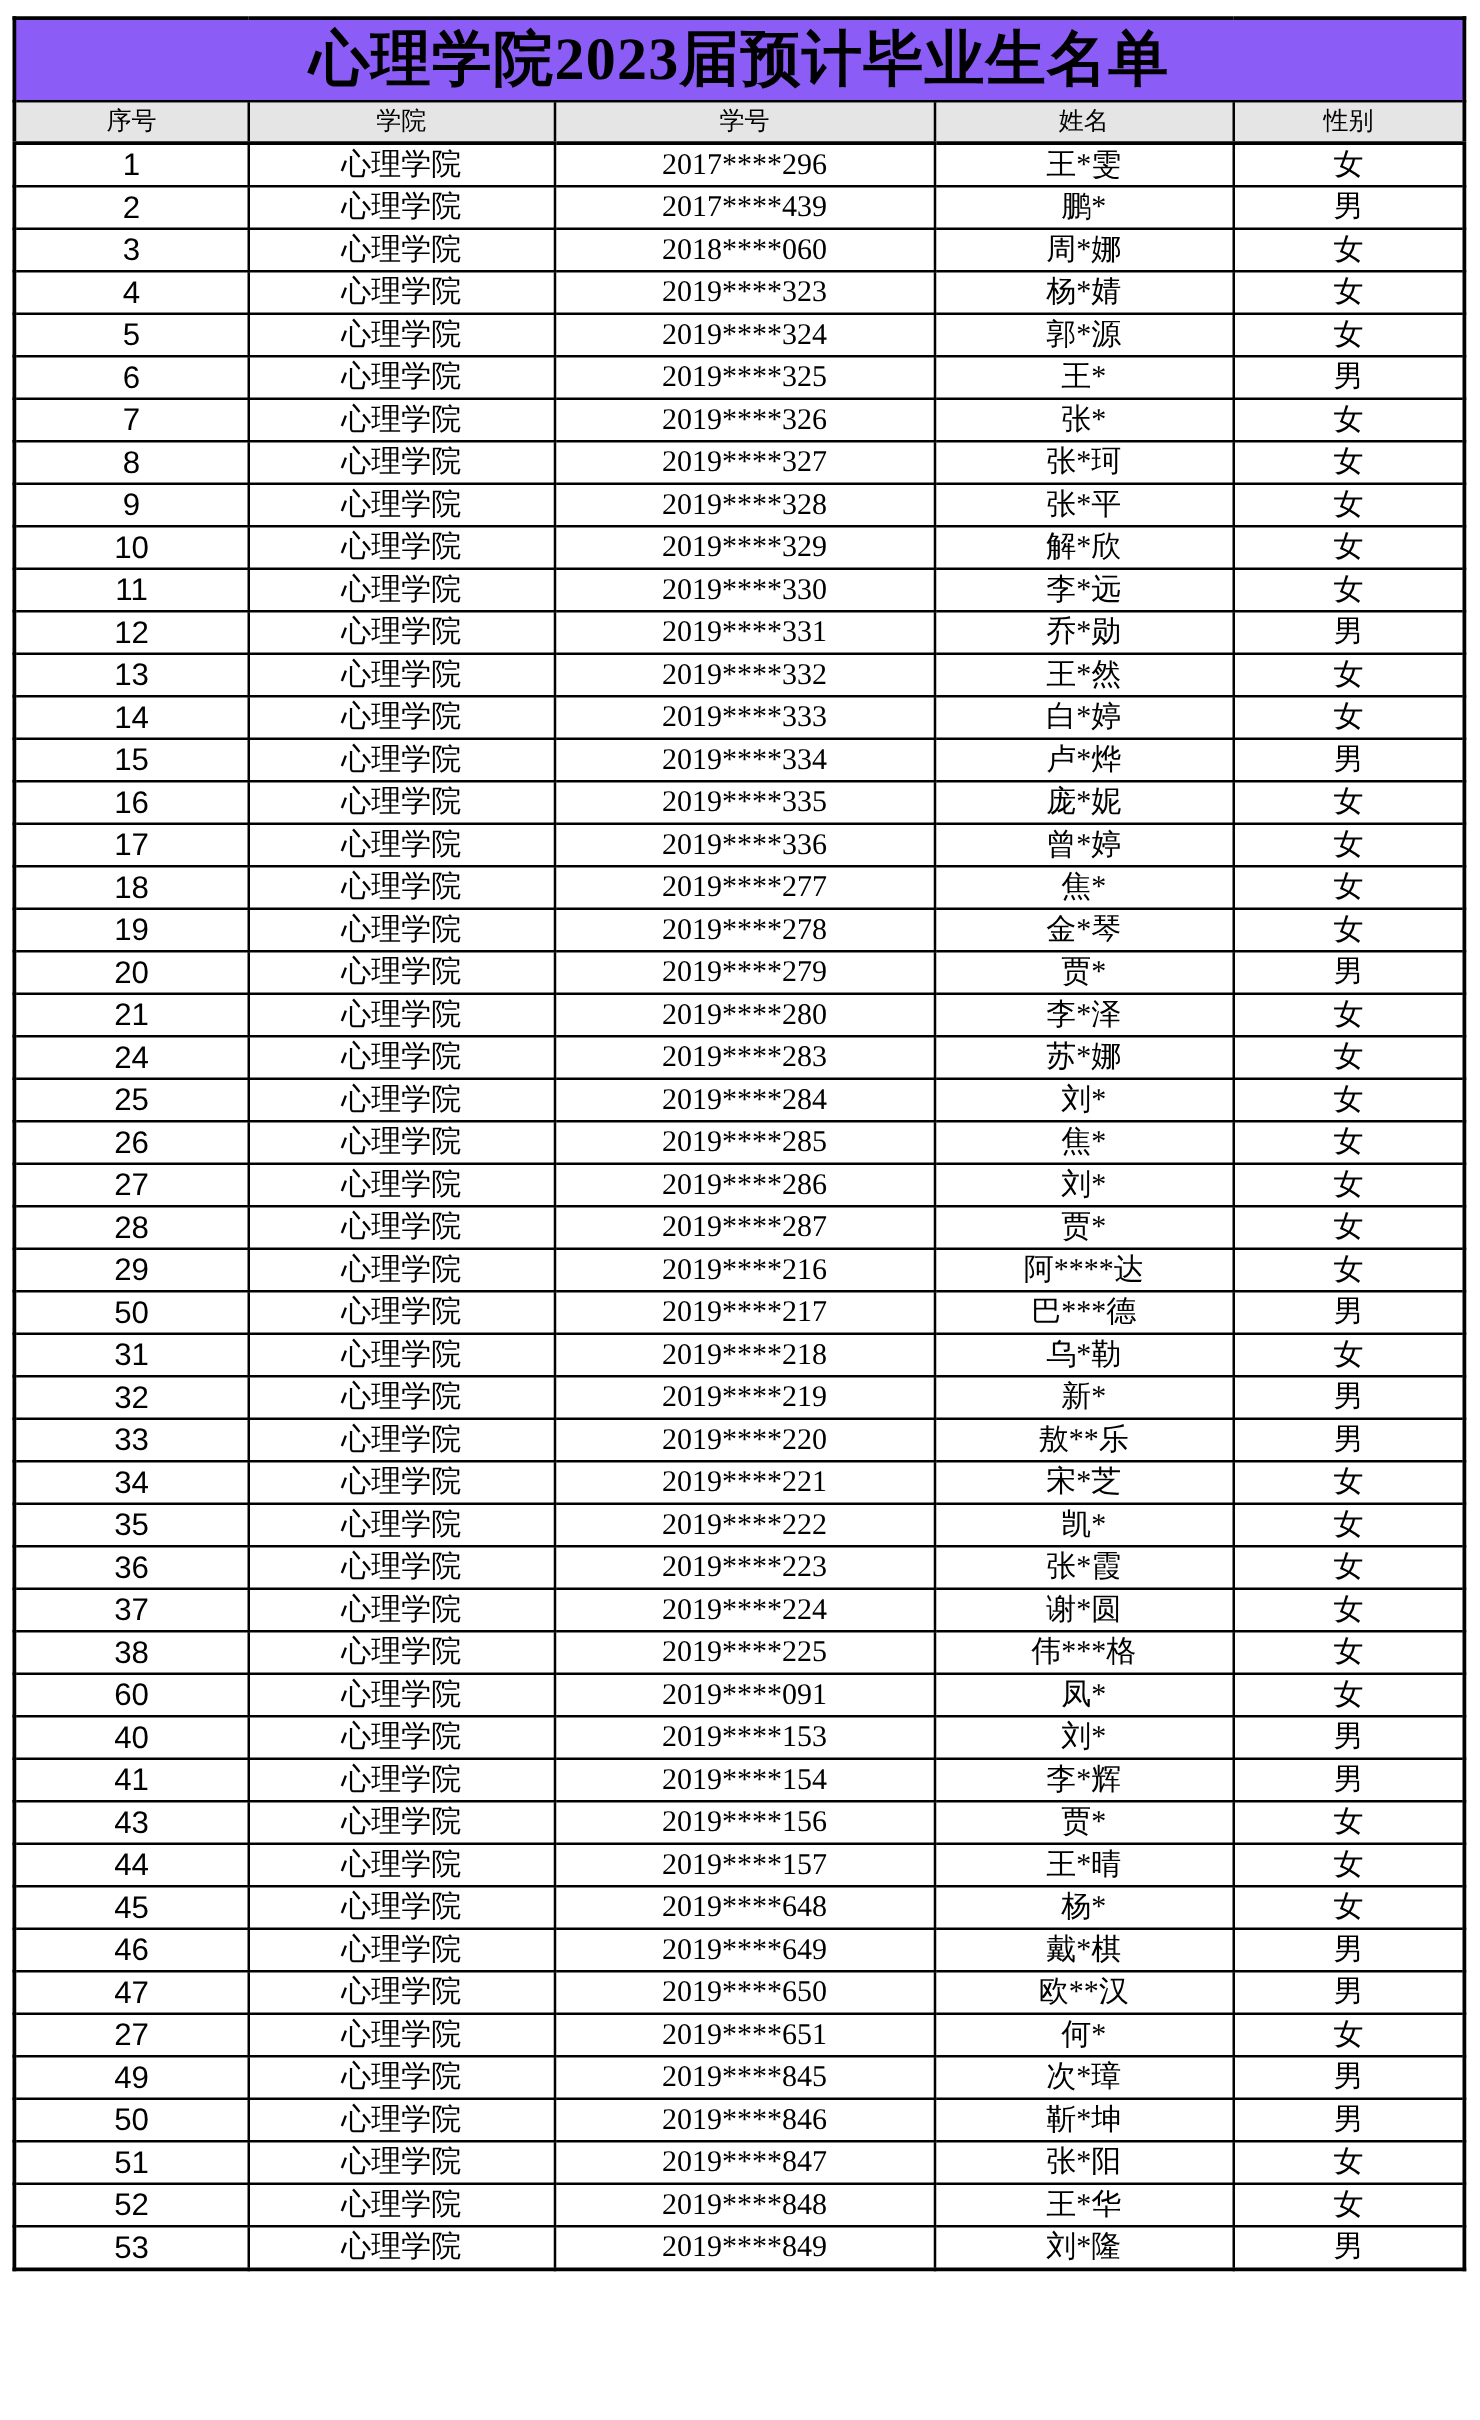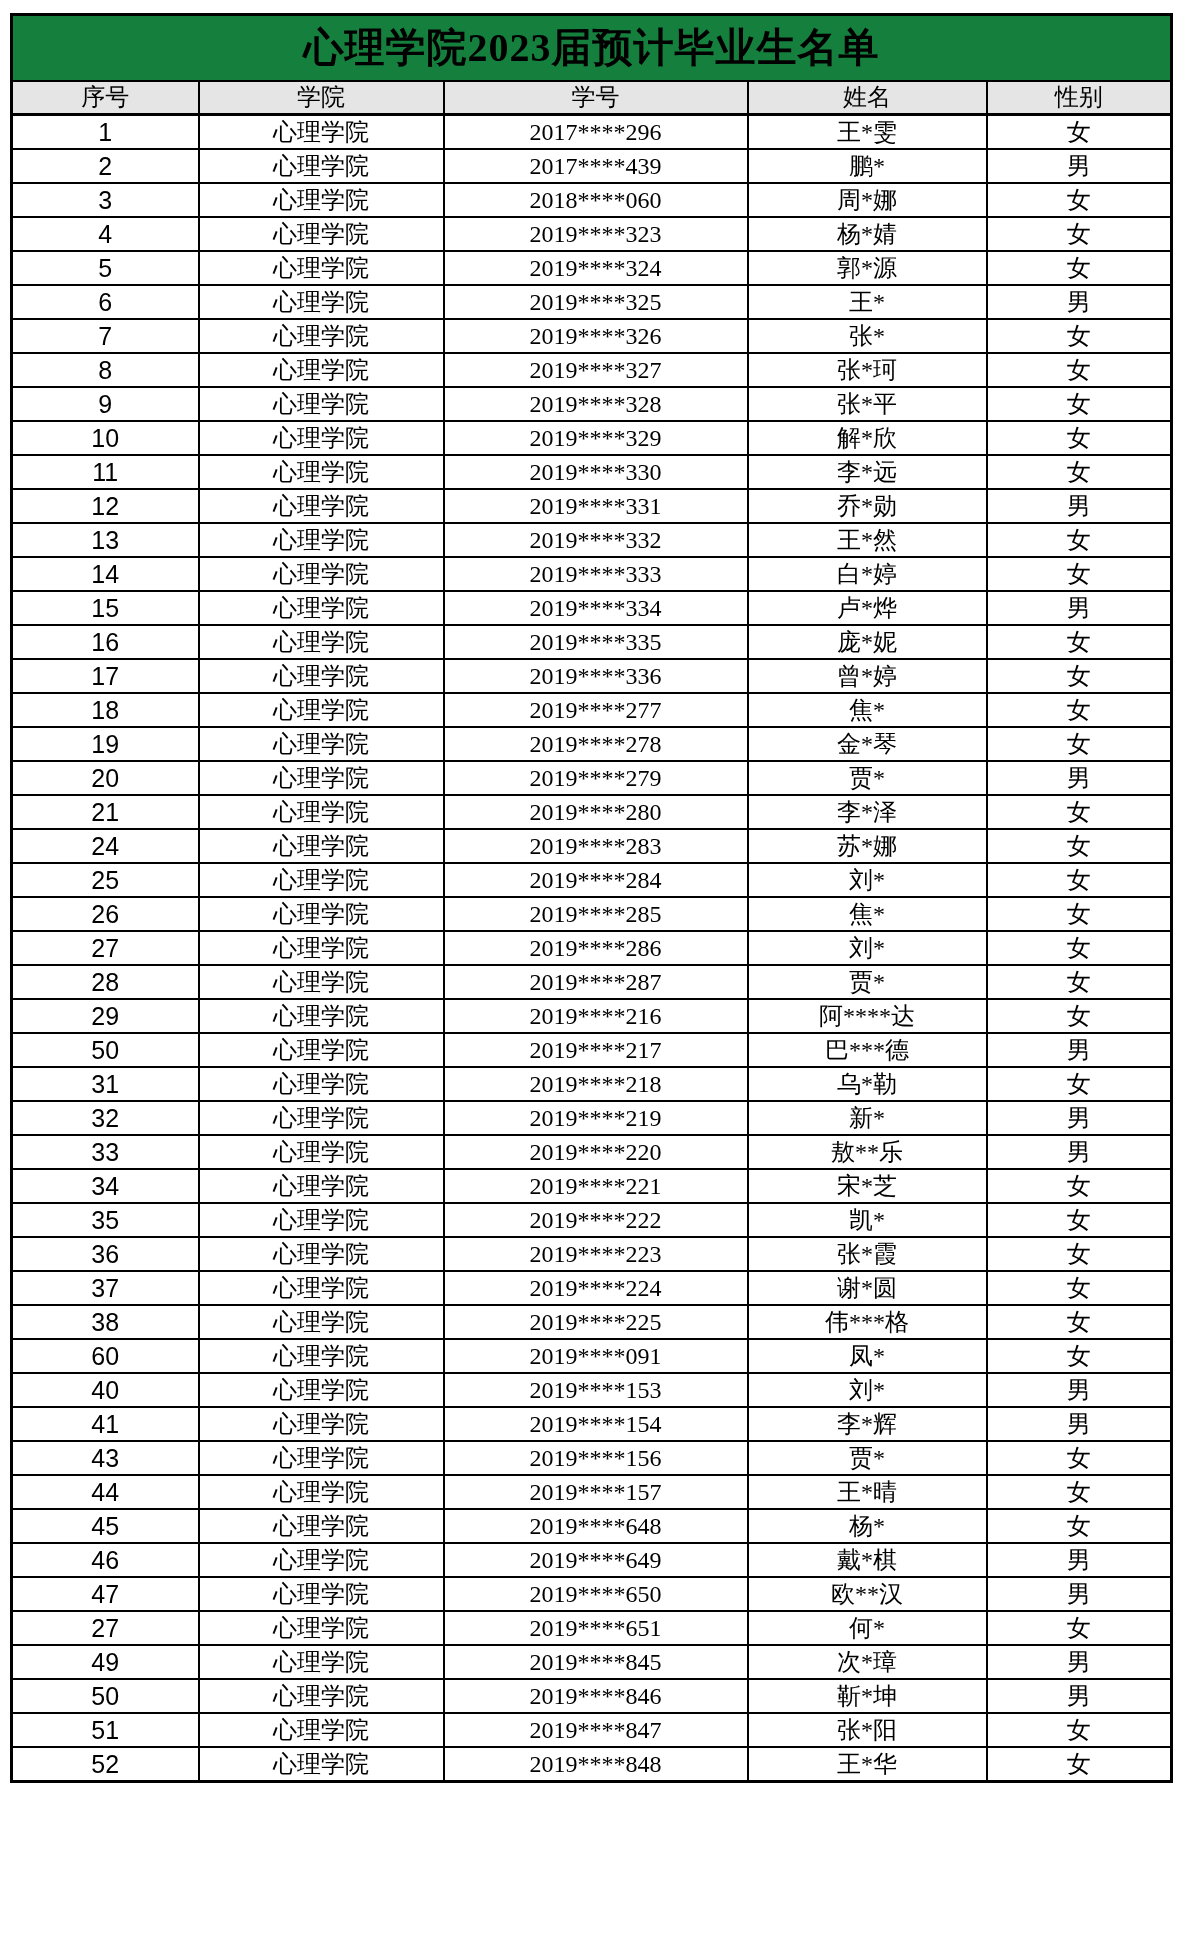--- a/index.html
+++ b/index.html
@@ -39,34 +39,34 @@
   
   col.w0 { width: 187px; }
   col.w1 { width: 245px; }
   col.w2 { width: 304px; }
   col.w3 { width: 239px; }
   col.w4 { width: 185px; }
 
   
   th.title-cell {
     height: 64px;
-    font-size: 40px;
+    font-size: 48px;
     line-height: 64px;
     font-weight: bold;
     font-family: "Liberation Serif", serif;
     letter-spacing: 1px;
     border-bottom: 3px solid #000000;
-    background: #15803d;
+    background: #8b5cf6;
   }
   
   tr.header-row th {
     height: 31px;
     line-height: 31px;
     background: #e5e5e5;
-    font-size: 24px;
+    font-size: 20px;
     font-weight: normal;
     font-family: "Liberation Serif", serif;
     border-bottom: 3px solid #000000;
   }
   
   tbody td {
     height: 32px;
     line-height: 32px;
     font-size: 24px;
     font-family: "Liberation Serif", serif;
@@ -438,15 +438,22 @@
           <td class="c3">张*阳</td>
           <td class="c4">女</td>
         </tr>
         <tr>
           <td class="c0">52</td>
           <td class="c1">心理学院</td>
           <td class="c2">2019****848</td>
           <td class="c3">王*华</td>
           <td class="c4">女</td>
         </tr>
+        <tr>
+          <td class="c0">53</td>
+          <td class="c1">心理学院</td>
+          <td class="c2">2019****849</td>
+          <td class="c3">刘*隆</td>
+          <td class="c4">男</td>
+        </tr>
       </tbody>
   </table>
 </div>
 
 </body></html>

